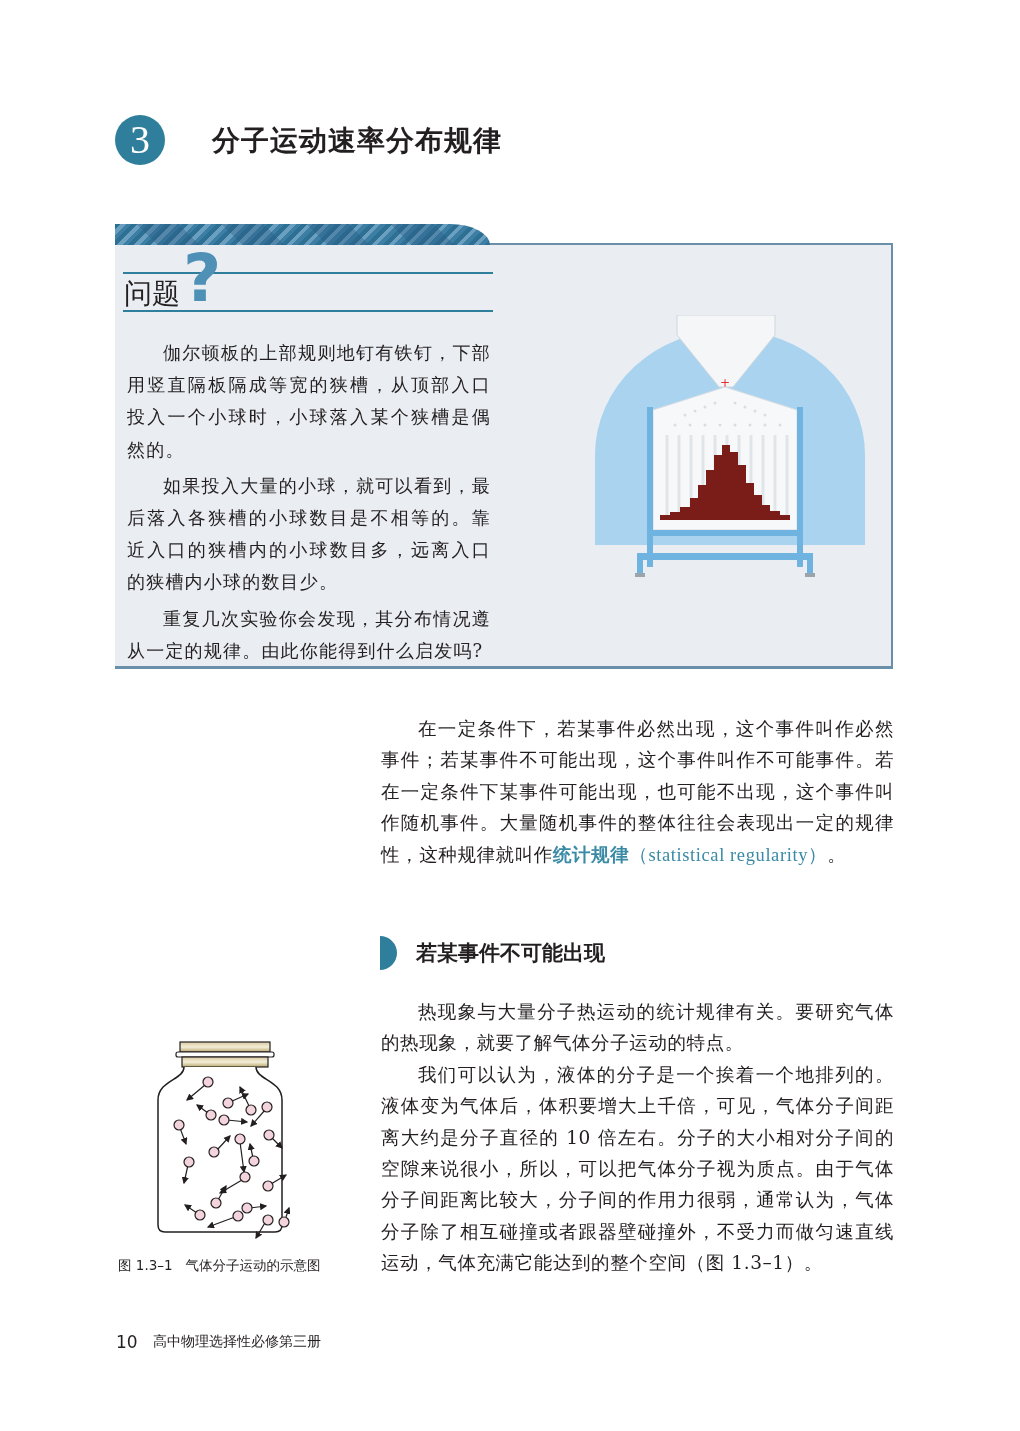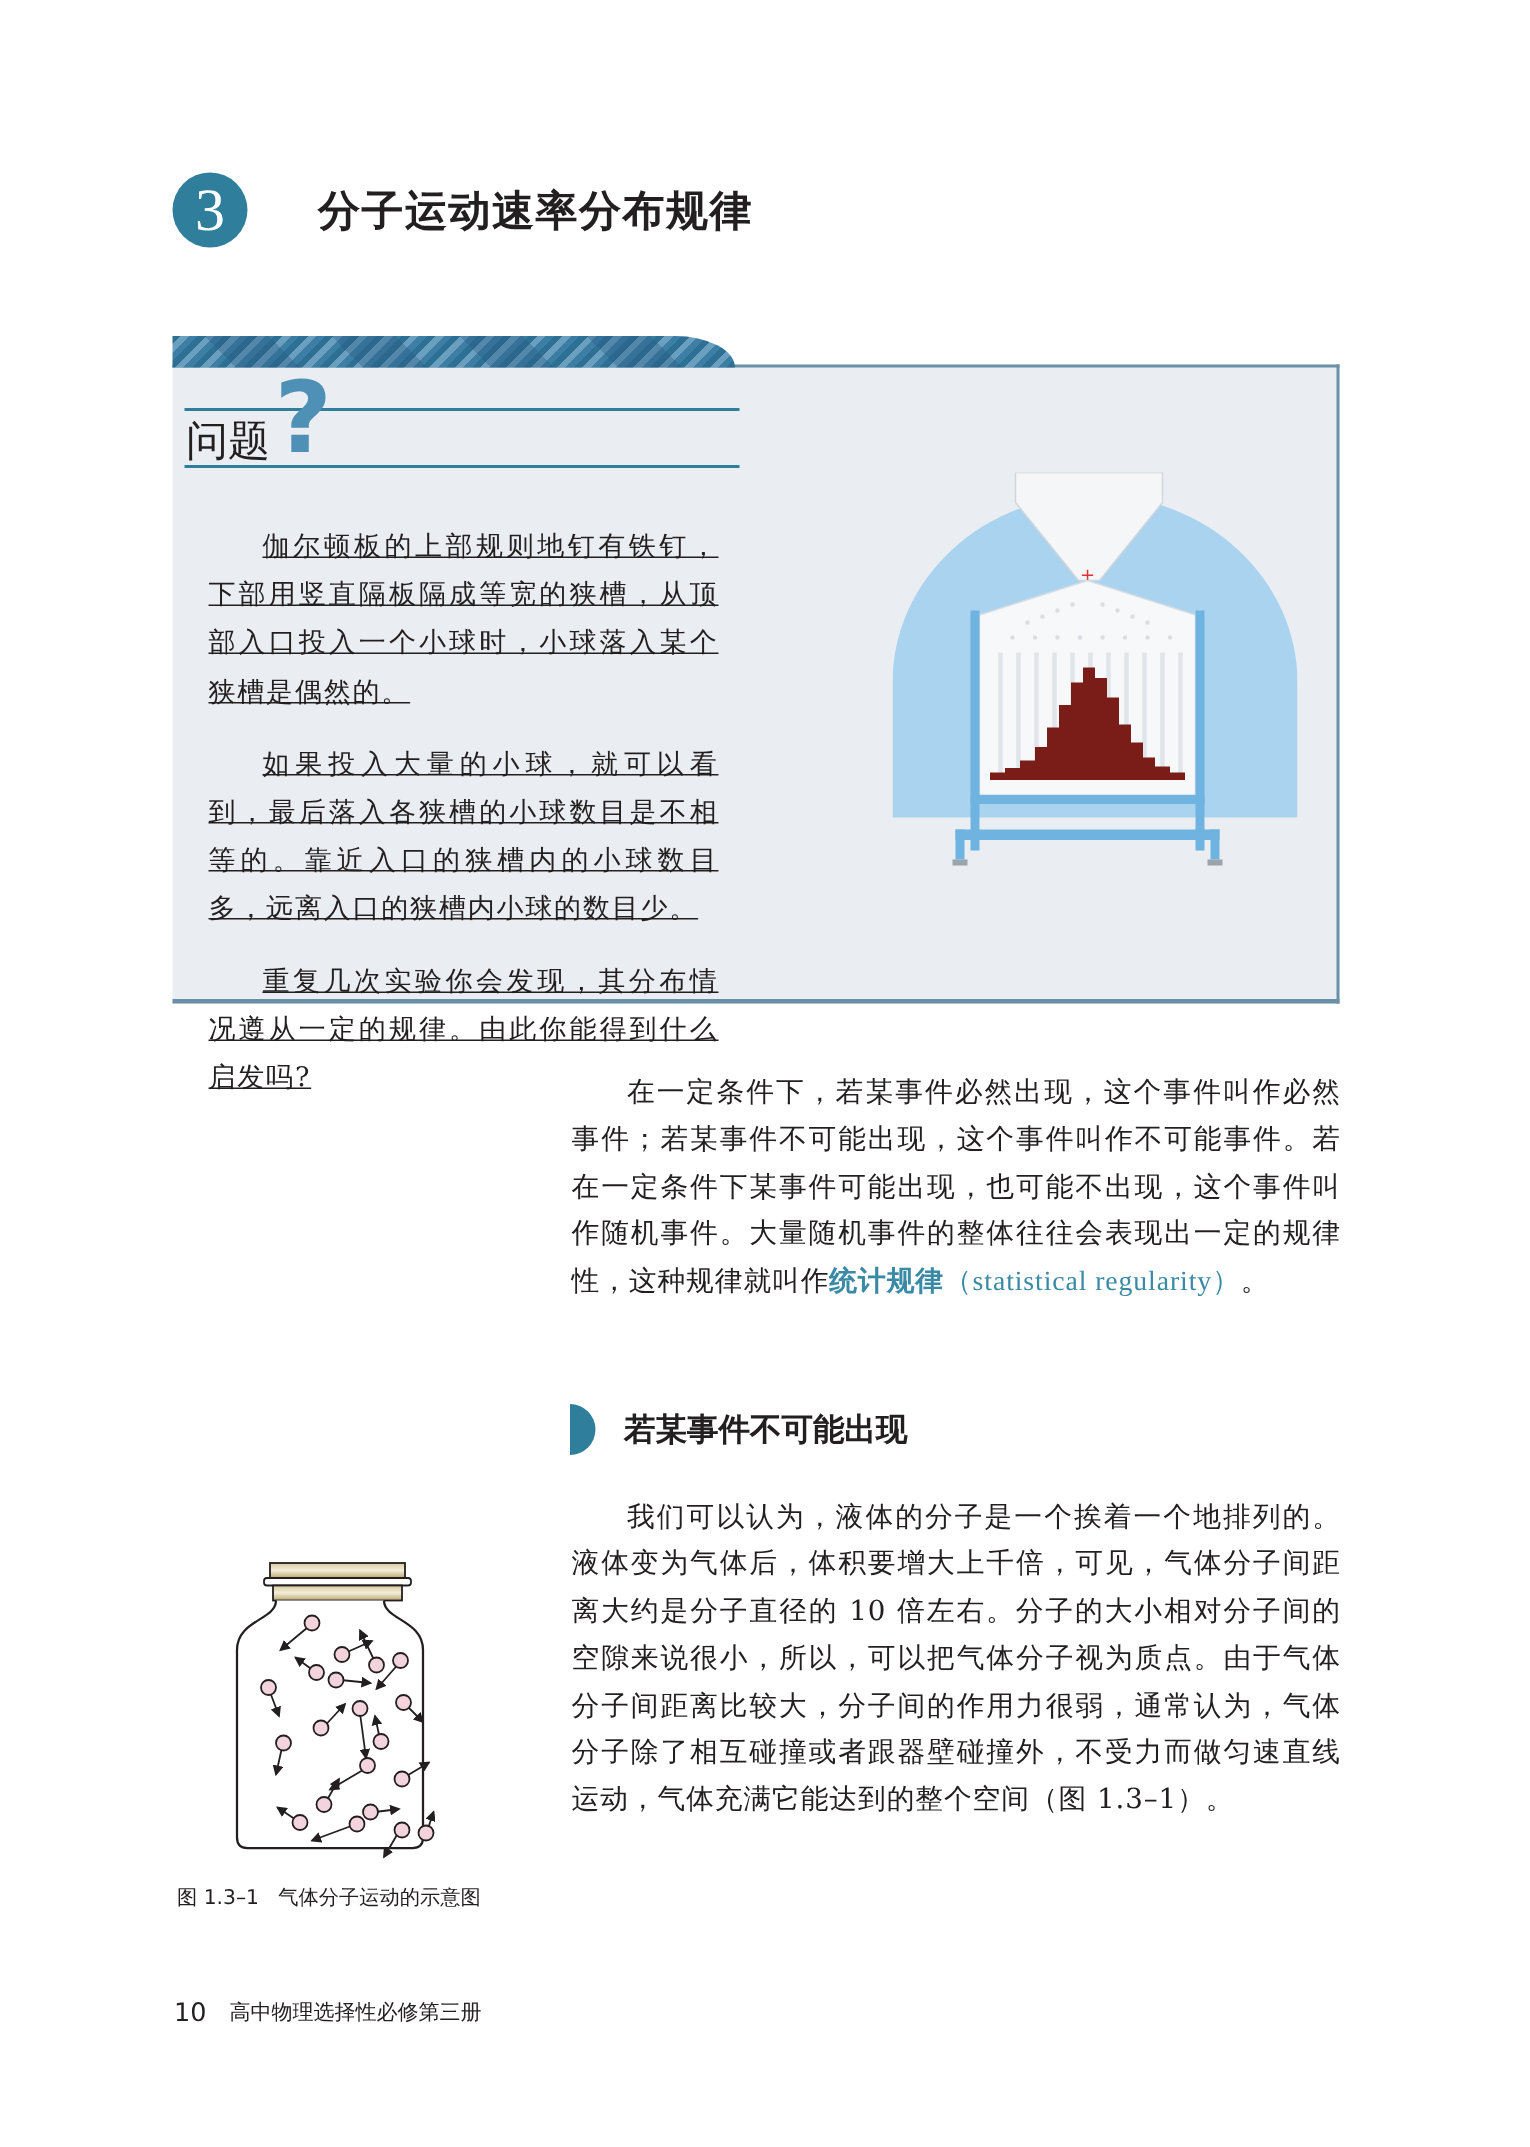--- a/index.html
+++ b/index.html
@@ -42,21 +42,21 @@
     line-height: 28px; color: #231f20;
   }
   .q-mark {
     left: 183px; top: 246px; font-family: "DejaVu Sans", sans-serif; font-size: 66px;
     line-height: 66px; font-weight: bold; color: #4f90b6;
   }
   .q-text {
     left: 123px; top: 333px; width: 372px; font-size: 18px; line-height: 32.2px;
     letter-spacing: 1.2px; font-family: "DejaVu Serif", serif; color: #231f20;
   }
-  .q-text p { margin: 16px; text-indent: 2em; text-align: justify; text-decoration: underline; }
+  .q-text p { margin: 4px; text-indent: 2em; text-align: justify; }
 
   
   .galton { left: 595px; top: 315px; width: 270px; height: 275px; }
 
   
   .body-text {
     left: 381px; width: 513px; font-size: 18.5px; line-height: 31.4px;
     font-family: "DejaVu Serif", serif; color: #231f20; letter-spacing: 0.6px;
   }
   .body-text p { margin: 0; text-indent: 2em; text-align: justify; }
@@ -164,20 +164,21 @@
 </svg>
 
 <div class="abs body-text" style="top:713px">
   <p><span>在一定条件下，若某事件必然出现，这个事件叫作必然事件；若某事件不可能出现，这个事件叫作不可能事件。若在一定条件下某事件可能出现，也可能不出现，这个事件叫作随机事件。大量随机事件的整体往往会表现出一定的规律性，这种规律就叫作</span><span class="term">统计规律</span><span class="en">（statistical regularity）</span><span>。</span></p>
 </div>
 
 <div class="abs sub-marker"></div>
 <div class="abs sub-title">若某事件不可能出现</div>
 
 <div class="abs body-text" style="top:996px">
+  <p>热现象与大量分子热运动的统计规律有关。要研究气体的热现象，就要了解气体分子运动的特点。</p>
   <p>我们可以认为，液体的分子是一个挨着一个地排列的。液体变为气体后，体积要增大上千倍，可见，气体分子间距离大约是分子直径的 10 倍左右。分子的大小相对分子间的空隙来说很小，所以，可以把气体分子视为质点。由于气体分子间距离比较大，分子间的作用力很弱，通常认为，气体分子除了相互碰撞或者跟器壁碰撞外，不受力而做匀速直线运动，气体充满它能达到的整个空间（图 1.3–1）。</p>
 </div>
 
 <svg class="abs jar" viewBox="0 0 140 200">
   <defs>
     <linearGradient id="lid" x1="0" y1="0" x2="0" y2="1">
       <stop offset="0" stop-color="#d8c9a0"></stop>
         <stop offset="0.5" stop-color="#f4eed8"></stop>
         <stop offset="1" stop-color="#b9a76f"></stop>
     </linearGradient>

